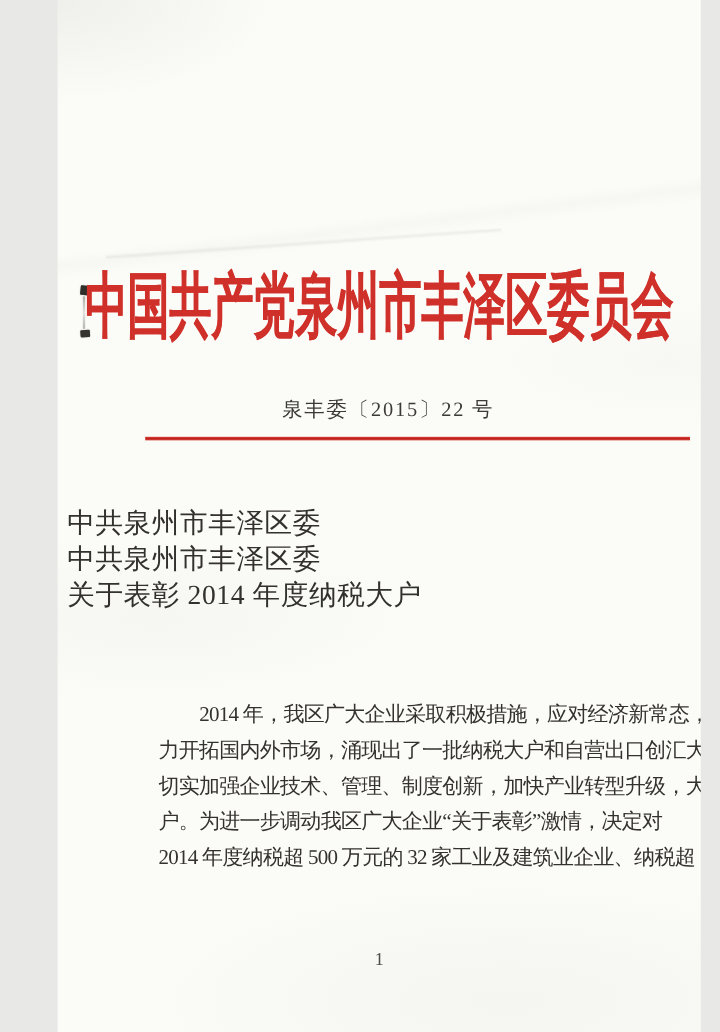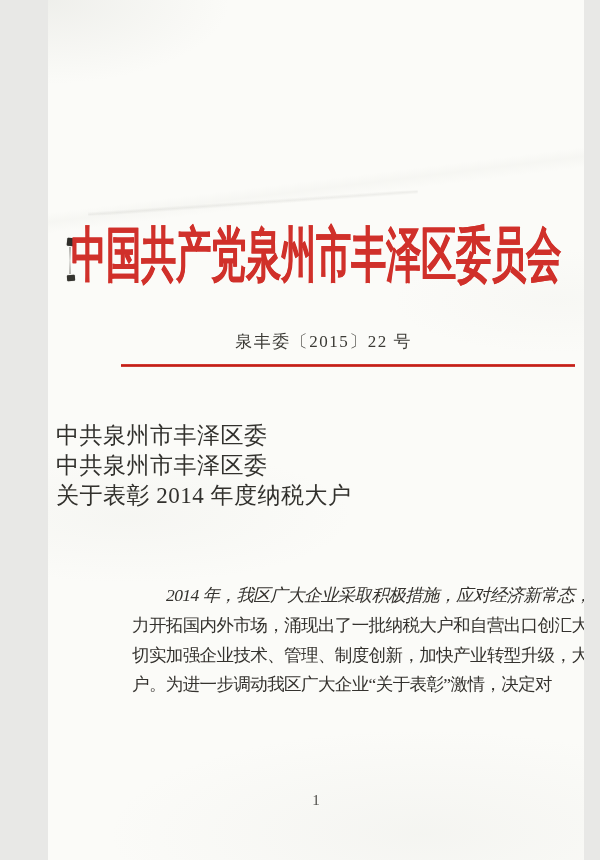--- a/index.html
+++ b/index.html
@@ -93,21 +93,21 @@
     width: 442px;
     color: #34322e;
     font-size: 17.5px;
     letter-spacing: -0.6px;
     white-space: nowrap;
   }
   .body-line {
     height: 29.8px;
     line-height: 29.8px;
   }
-  .body-line.indent { padding-left: 34px; font-style: italic; }
+  .body-line.indent { padding-left: 34px; }
   .page-number {
     position: absolute;
     left: 0; right: 0; top: 792px;
     text-align: center;
     font-size: 15px;
     color: #4e4d48;
     letter-spacing: 0;
   }
 </style>
 </head>
@@ -131,17 +131,18 @@
     <div class="title-line">中共泉州市丰泽区委</div>
     <div class="title-line">中共泉州市丰泽区委</div>
     <div class="title-line">关于表彰 2014 年度纳税大户</div>
   </div>
 
   <div class="body-text">
     <div class="body-line indent">2014 年，我区广大企业采取积极措施，应对经济新常态，</div>
     <div class="body-line">力开拓国内外市场，涌现出了一批纳税大户和自营出口创汇大</div>
     <div class="body-line">切实加强企业技术、管理、制度创新，加快产业转型升级，大</div>
     <div class="body-line">户。为进一步调动我区广大企业“关于表彰”激情，决定对</div>
+    <div class="body-line">2014 年度纳税超 500 万元的 32 家工业及建筑业企业、纳税超</div>
   </div>
 
   <div class="page-number">1</div>
 
 </div>
 
 </body></html>

